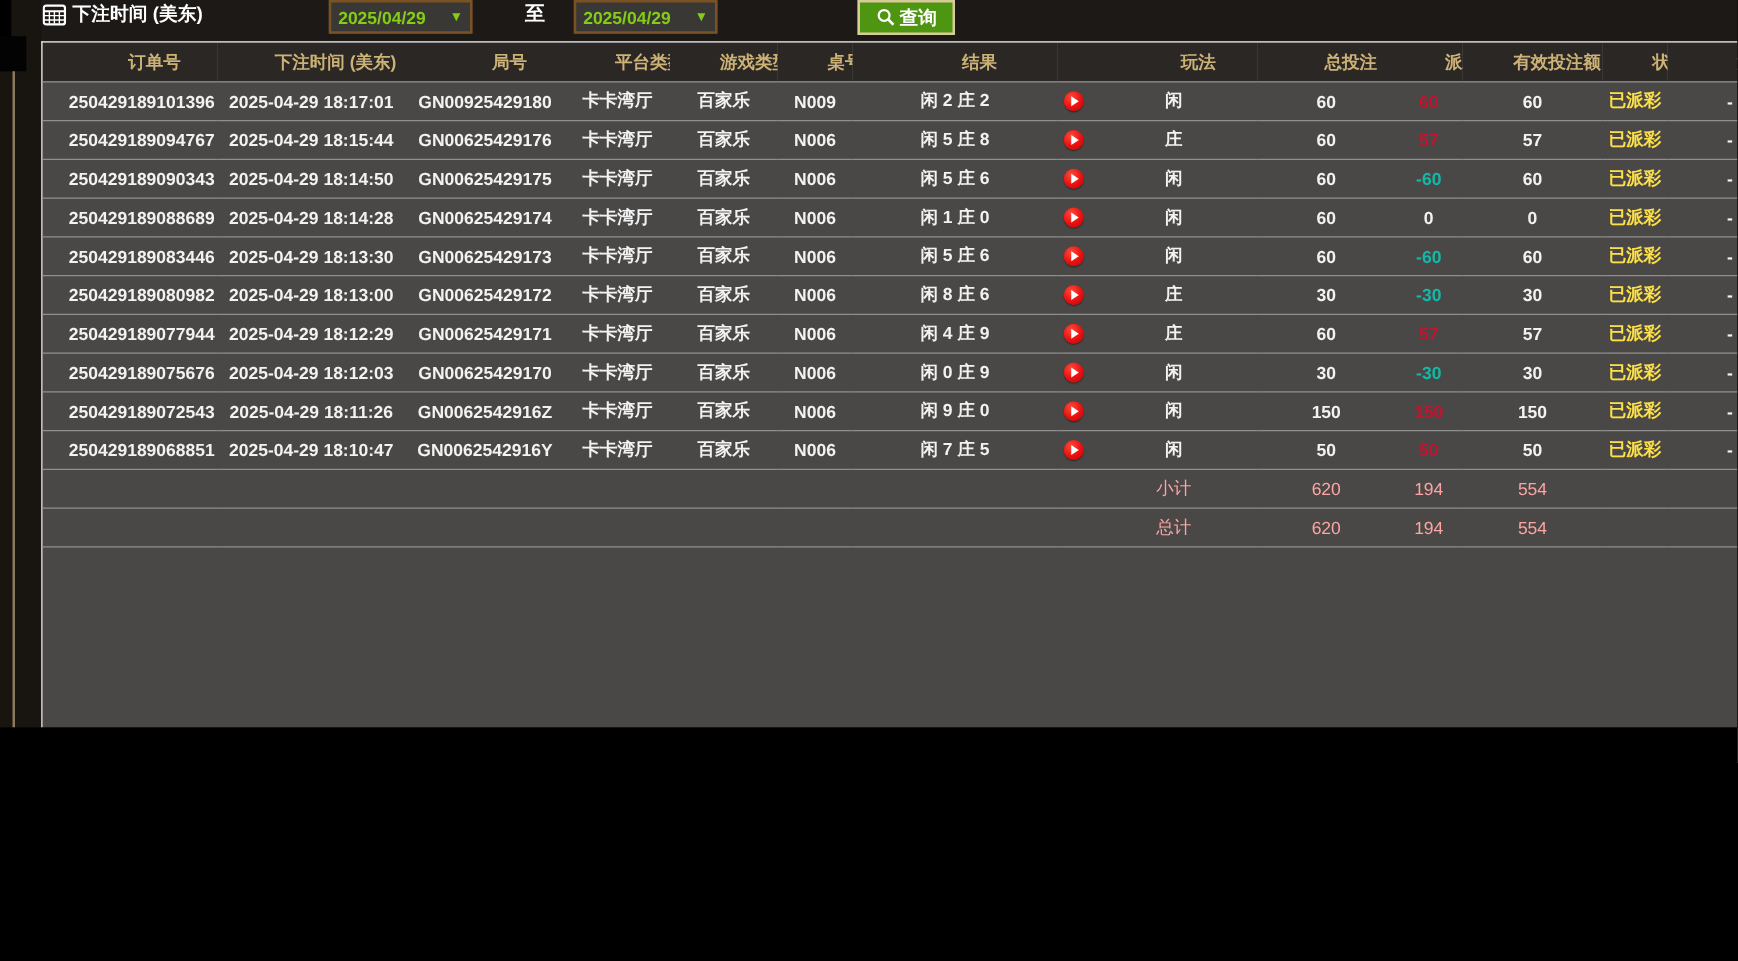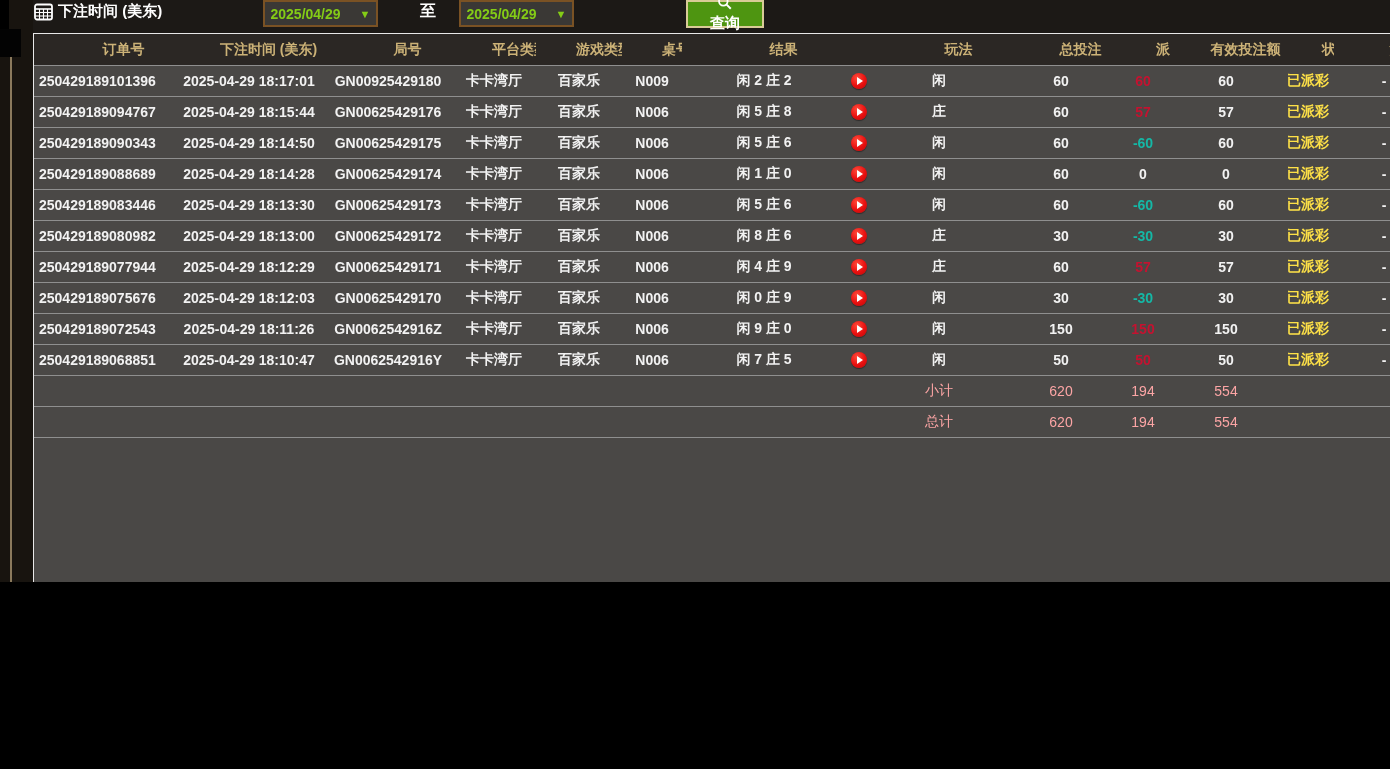--- a/index.html
+++ b/index.html
@@ -25,39 +25,39 @@
     display:flex; align-items:center; justify-content:center; gap:19px; cursor:pointer;
   }
   .date-btn .arrow { font-size:11px; }
   #date-from { left:263px; }
   #date-to { left:459px; }
   .to-label { position:absolute; left:420px; top:1px; font-size:16px; font-weight:bold; color:#ffffff; }
   .query-btn {
     position:absolute; left:686px; top:0; width:78px; height:28px; box-sizing:border-box;
     background:#4e9511; border:2px solid #d9cb97; color:#ffffff;
     font-size:15px; font-weight:bold; font-family:inherit;
-    display:flex; align-items:center; justify-content:center; gap:3px; cursor:pointer;flex-direction:column;
+    display:flex; align-items:center; justify-content:center; gap:3px; cursor:pointer;
   }
 
   
   .table-wrap {
     position:absolute; left:33px; top:33px; width:1357px; height:690px; box-sizing:border-box;
     background:#4a4846; border:1px solid #e8e8e8; border-right:none; overflow:hidden;
   }
   table { border-collapse:collapse; table-layout:fixed; width:1400px; }
   thead td {
     height:29px; background:#2b2724; color:#ccb277;
     font-size:14px; font-weight:bold; text-align:center; overflow:hidden; white-space:nowrap;padding-left:40px;
   }
   tbody td {
     height:30px; border-top:1px solid #8f8f8f; color:#f2f2f2;
     font-size:14px; font-weight:bold; text-align:center; overflow:hidden; white-space:nowrap;
     padding:0;
   }
-  td.c-order { text-align:left; padding-left:5px; }
+  td.c-order { text-align:left; padding-left:21px; }
   td.payout.win  { color:#c41230; }
   td.payout.loss { color:#14b8a6; }
   td.payout.zero { color:#f2f2f2; }
   td.status { color:#fde047; }
   tr.total-row td { color:#fca5a5; font-weight:normal; }
   tr.total-row:last-child td { border-bottom:1px solid #8f8f8f; }
 
   .play-btn {
     width:16px; height:16px; border-radius:50%; margin:0 auto; cursor:pointer;
     background:radial-gradient(circle at 38% 30%, #ff4a3a, #e80f0f 55%, #b80909);

